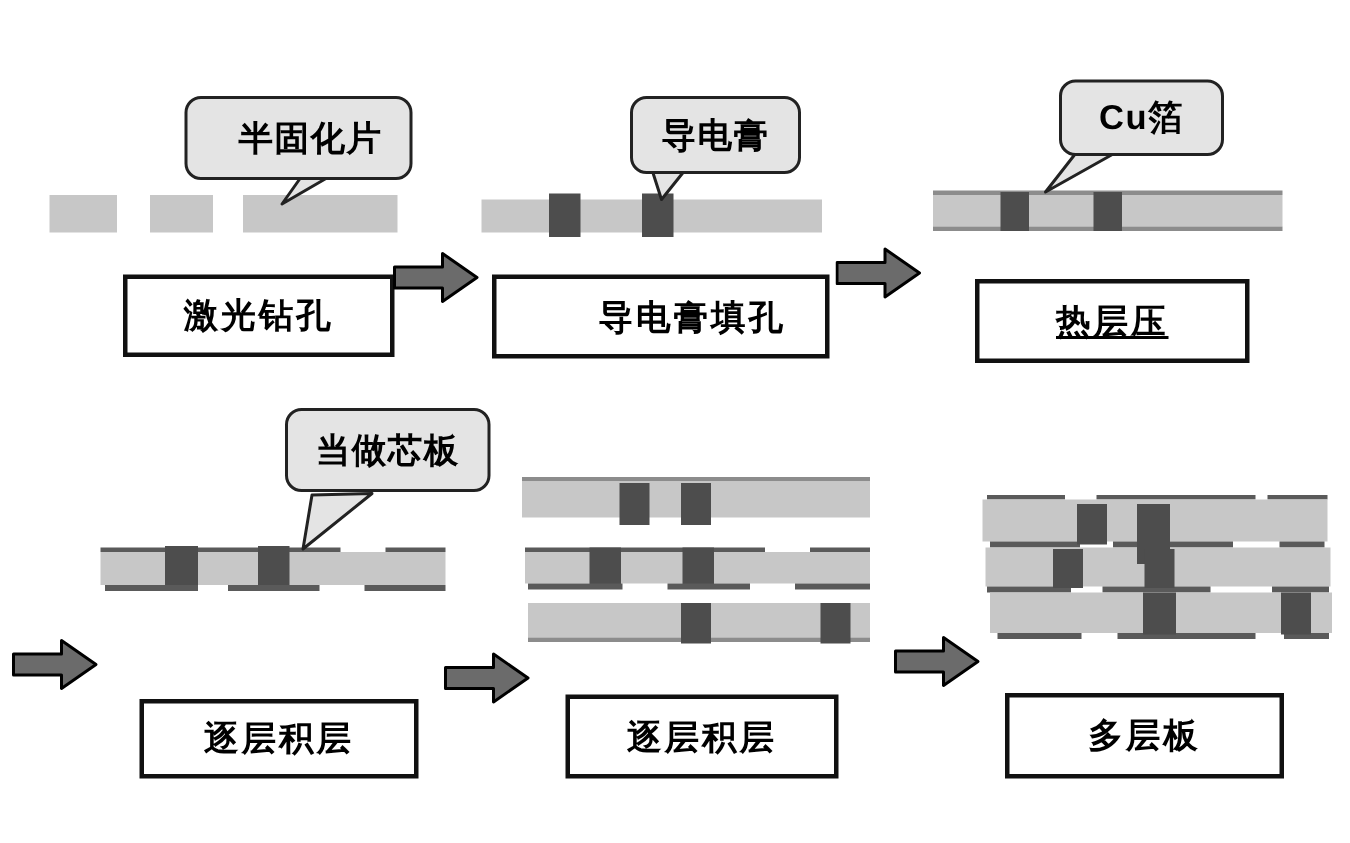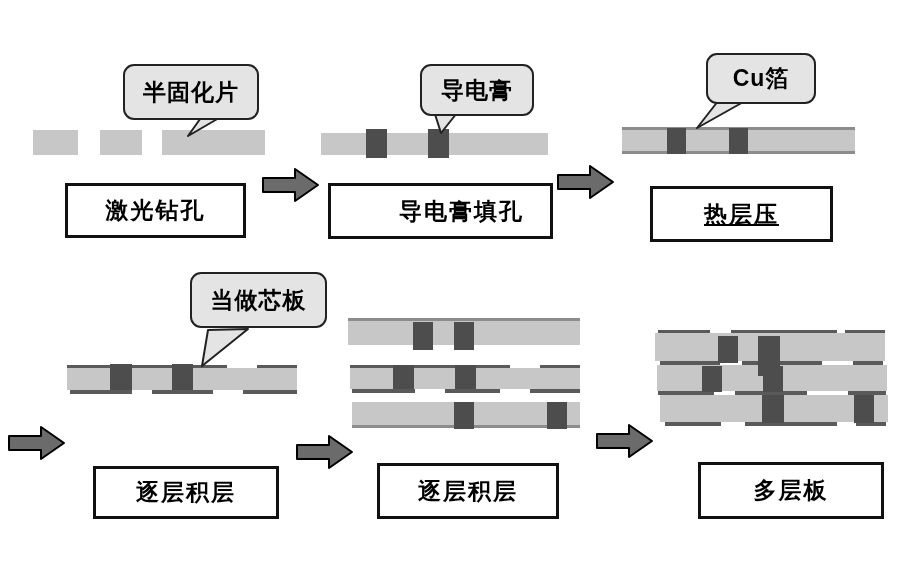--- a/index.html
+++ b/index.html
@@ -39,24 +39,24 @@
       <polygon points="722,96 754,96 697,128"></polygon>
       <polygon points="208,330 248,329 202,366"></polygon>
     </g>
   </svg>
 
   <div class="abs">
     <div class="seg" style="left:33px;top:130px;width:45px;height:25px;"></div>
     <div class="seg" style="left:100px;top:130px;width:42px;height:25px;"></div>
     <div class="seg" style="left:162px;top:130px;width:103px;height:25px;"></div>
   </div>
-  <div class="bubble" style="left:123px;top:64px;width:132px;height:52px;">
+  <div class="bubble" style="left:123px;top:64px;width:132px;height:52px;padding-left:16px;">
     <span>半固化片</span>
   </div>
-  <div class="label-box" style="left:65px;top:183px;width:175px;height:49px;text-align:right;">
+  <div class="label-box" style="left:82px;top:183px;width:175px;height:49px;text-align:right;">
     <span>激光钻孔</span>
   </div>
 
   <svg class="arrow" style="left:262px;top:167px;" width="58" height="36" viewBox="0 0 58 36">
     <polygon points="1,11 33,11 33,2 56,18 33,34 33,25 1,25" fill="#6b6b6b" stroke="#000" stroke-width="2" stroke-linejoin="round"></polygon>
   </svg>
 
   <div class="abs">
     <div class="seg" style="left:321px;top:133px;width:227px;height:22px;"></div>
     <div class="via" style="left:366px;top:129px;width:21px;height:29px;"></div>
@@ -157,17 +157,17 @@
     <div class="trace" style="left:665px;top:422px;width:56px;height:4px;"></div>
     <div class="trace" style="left:745px;top:422px;width:92px;height:4px;"></div>
     <div class="trace" style="left:856px;top:422px;width:30px;height:4px;"></div>
     <div class="via" style="left:718px;top:336px;width:20px;height:27px;"></div>
     <div class="via" style="left:758px;top:336px;width:22px;height:40px;"></div>
     <div class="via" style="left:702px;top:366px;width:20px;height:26px;"></div>
     <div class="via" style="left:763px;top:366px;width:20px;height:26px;"></div>
     <div class="via" style="left:762px;top:395px;width:22px;height:28px;"></div>
     <div class="via" style="left:854px;top:395px;width:20px;height:28px;"></div>
   </div>
-  <div class="label-box" style="left:670px;top:462px;width:180px;height:51px;margin-left:28px;">
+  <div class="label-box" style="left:670px;top:462px;width:180px;height:51px;">
     <span>多层板</span>
   </div>
 
 </div>
 
 </body></html>

